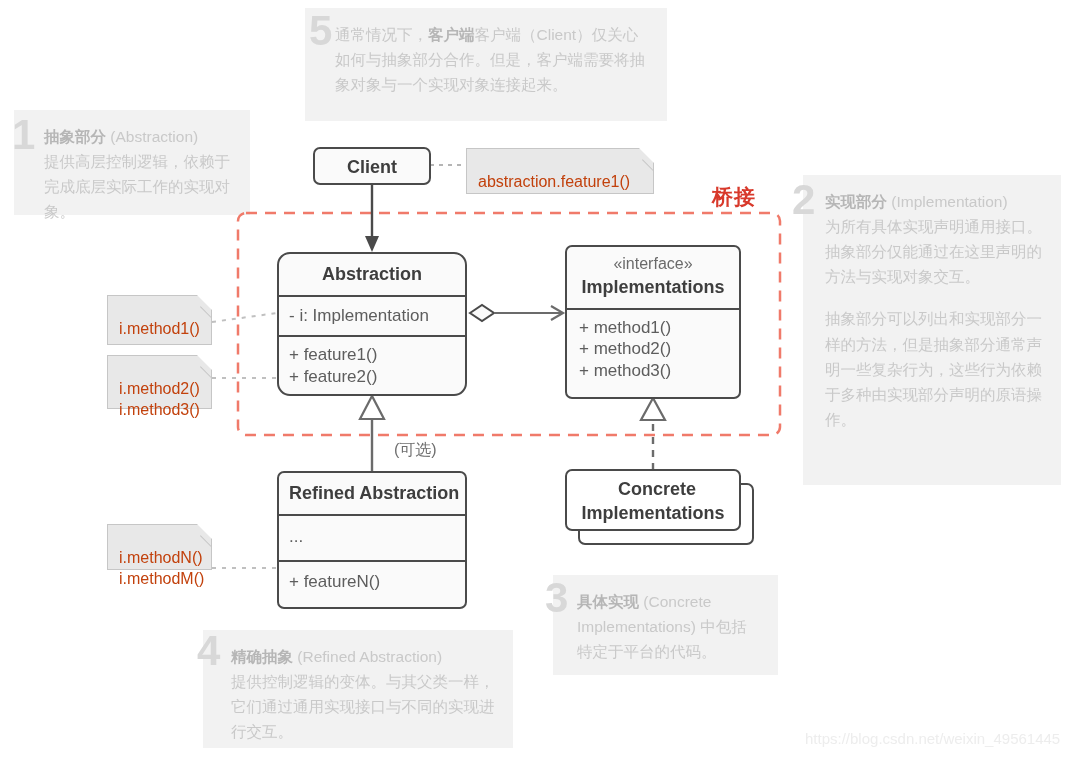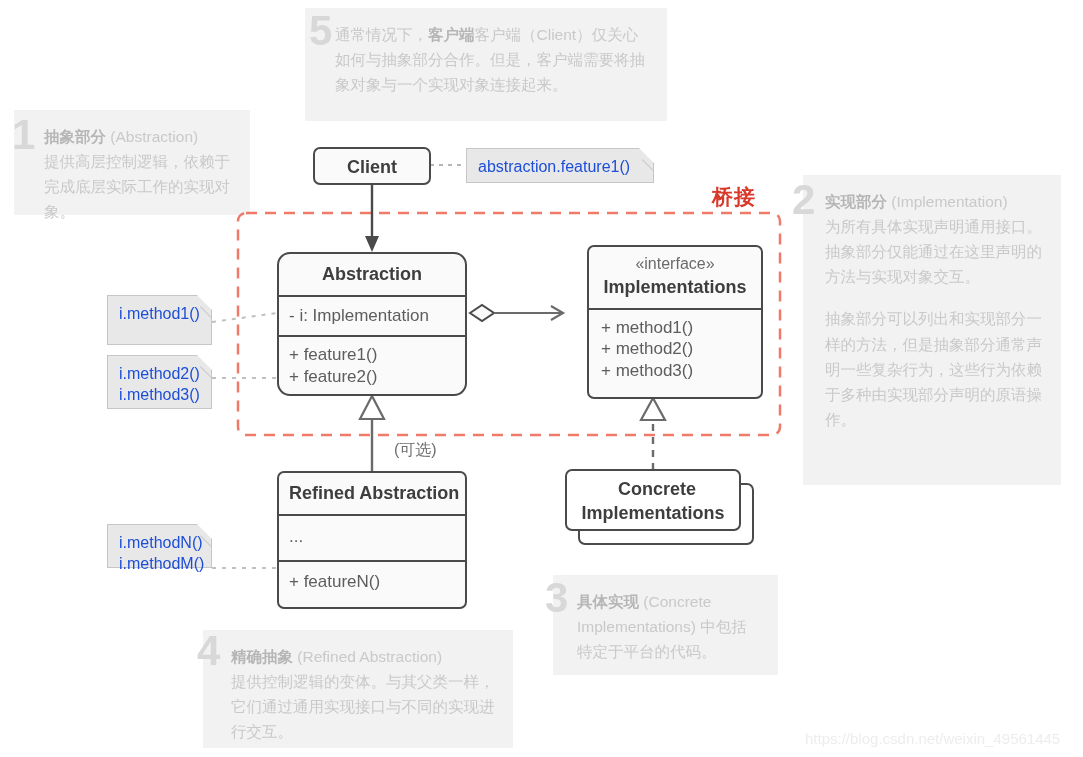--- a/index.html
+++ b/index.html
@@ -77,24 +77,24 @@
     padding-bottom: 0;
   }
   .uml-cell.sep { border-top: 2.5px solid #4a4a4a; }
 
   
   .sticky {
     position: absolute;
     box-sizing: border-box;
     background: #e8e8e8;
     border: 1.5px solid #c6c6c6;
-    color: #1d4ed8;
+    color: #c2410c;
     font-size: 16px;
     line-height: 1.34;
-    padding: 7px 11px;
+    padding: 22px 11px;
     white-space: nowrap;
   }
   .sticky::after {
     content: "";
     position: absolute;
     top: -1px; right: -1px;
     width: 0; height: 0;
     border-left: 15px solid transparent;
     border-top: 15px solid #ffffff;
     border-right: 0;
@@ -229,21 +229,21 @@
 
   <div class="uml-box" style="left:277px; top:252px; width:190px; height:144px;border-radius:13px;">
     <div class="uml-cell title">Abstraction</div>
     <div class="uml-cell sep" style="padding:8px 10px;">- i: Implementation</div>
     <div class="uml-cell sep" style="padding:7px 10px 8px;">
       <div>+ feature1()</div>
       <div>+ feature2()</div>
     </div>
   </div>
 
-  <div class="uml-box" style="left:565px; top:245px; width:176px; height:154px;margin-left:22px;">
+  <div class="uml-box" style="left:565px; top:245px; width:176px; height:154px;">
     <div class="uml-cell stereo">«interface»</div>
     <div class="uml-cell title" style="padding-top:2px; padding-bottom:8px;">Implementations</div>
     <div class="uml-cell sep" style="padding:7px 10px 8px 12px;">
       <div>+ method1()</div>
       <div>+ method2()</div>
       <div>+ method3()</div>
     </div>
   </div>
 
   <div class="uml-box" style="left:277px; top:471px; width:190px; height:138px;">

